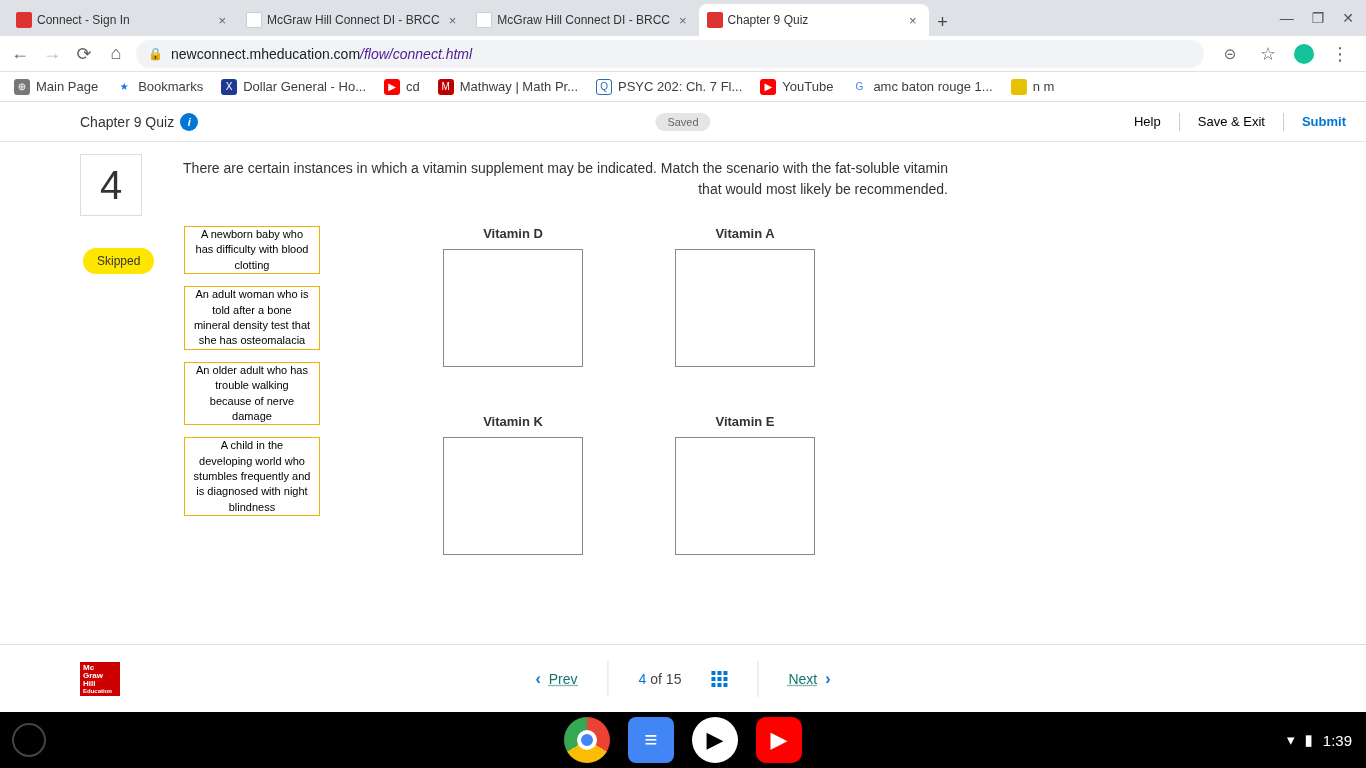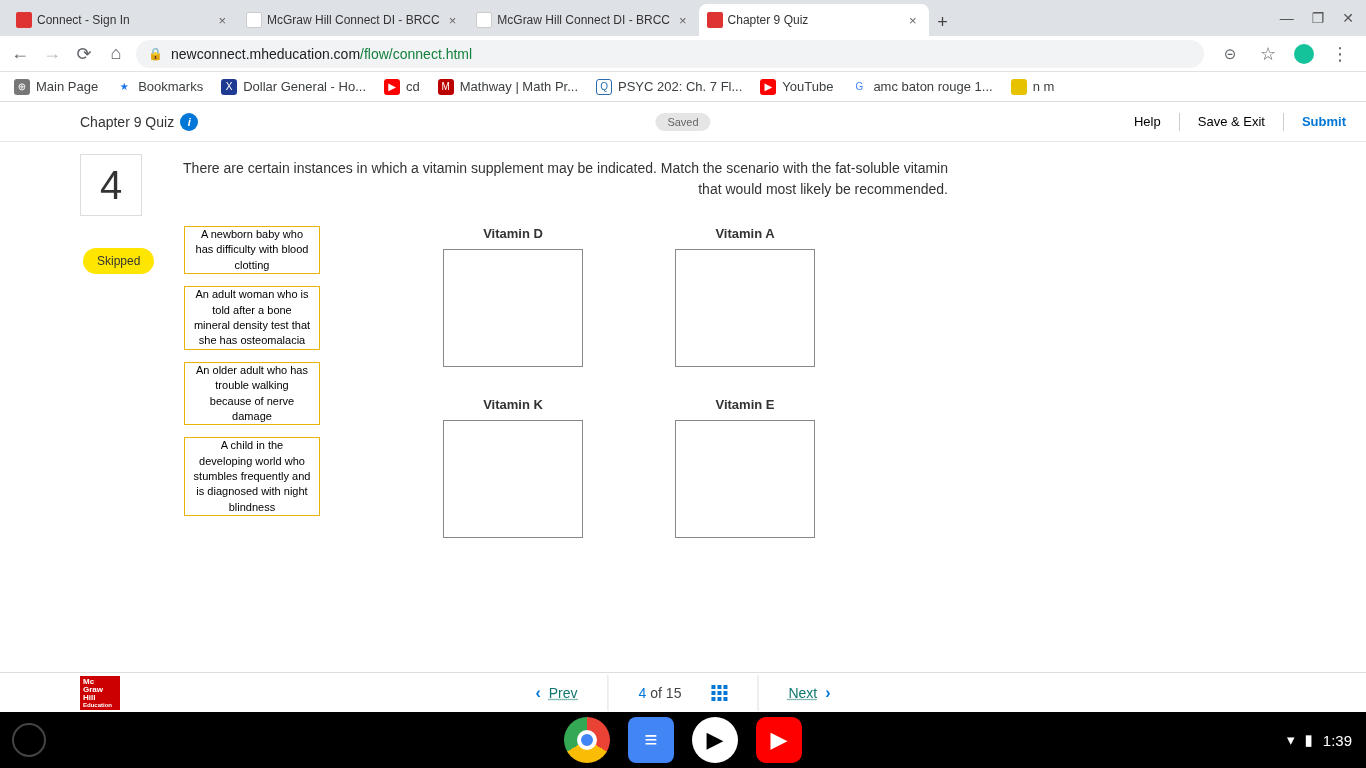--- a/index.html
+++ b/index.html
@@ -14,21 +14,21 @@
 .tab .close-x { color: #666; font-size: 13px; padding: 0 4px; }
 .new-tab { display: flex; align-items: center; justify-content: center; width: 28px; height: 28px; color: #444; font-size: 18px; }
 .win-controls { margin-left: auto; display: flex; gap: 18px; padding-right: 12px; align-self: center; color: #555; font-size: 14px; }
 
 .address-row { height: 36px; background: #fff; display: flex; align-items: center; padding: 0 8px; gap: 8px; border-bottom: 1px solid #e1e1e1; }
 .nav-icon { width: 24px; height: 24px; display: flex; align-items: center; justify-content: center; color: #5f6368; font-size: 18px; }
 .nav-icon.disabled { color: #bababa; }
 .url-bar { flex: 1; height: 28px; background: #f1f3f4; border-radius: 14px; display: flex; align-items: center; padding: 0 12px; gap: 8px; font-size: 14px; color: #202124; }
 .lock-icon { color: #5f6368; font-size: 12px; }
 .url-host { color: #202124; margin-top: 48px; }
-.url-path { color: #15803d; }
+.url-path { color: #4c1d95; font-style: italic; }
 .addr-right { display: flex; align-items: center; gap: 14px; padding: 0 6px; }
 .grammarly { width: 20px; height: 20px; border-radius: 50%; background: #15c39a; }
 
 .bookmarks-row { height: 30px; background: #fff; display: flex; align-items: center; gap: 18px; padding: 0 14px; font-size: 13px; color: #3c4043; border-bottom: 1px solid #ddd; }
 .bm { display: flex; align-items: center; gap: 6px; }
 .bm .bmicon { width: 16px; height: 16px; border-radius: 3px; display: flex; align-items: center; justify-content: center; font-size: 10px; color: #fff; }
 
 
 .app-header { height: 40px; border-bottom: 1px solid #e5e5e5; display: flex; align-items: center; padding: 0 20px 0 80px; font-size: 14px; position: relative; }
 .app-title { font-weight: normal; color: #333; display: flex; align-items: center; gap: 6px; }
@@ -42,27 +42,27 @@
 .content { position: absolute; top: 142px; left: 0; right: 0; bottom: 108px; padding: 12px 80px; }
 .question-row { display: flex; gap: 26px; align-items: flex-start; }
 .qnum-box { width: 62px; height: 62px; border: 1px solid #ddd; display: flex; align-items: center; justify-content: center; font-size: 40px; color: #333; }
 .question-text { font-size: 14px; color: #333; line-height: 1.5; max-width: 780px; padding-top: 4px; text-align: right; }
 
 .skipped-badge { position: absolute; left: 83px; top: 106px; background: #ffe600; color: #333; font-size: 12px; padding: 6px 14px; border-radius: 14px; }
 
 .match-area { position: absolute; left: 184px; top: 84px; display: flex; gap: 100px; }
 .scenarios { display: flex; flex-direction: column; gap: 12px; }
 .scenario-card { width: 136px; border: 1px solid #eab308; padding: 0 8px; font-size: 11px; text-align: center; line-height: 1.4; background: #fff; }
-.targets { display: grid; grid-template-columns: repeat(2, 186px); gap: 30px 46px; }
+.targets { display: grid; grid-template-columns: repeat(2, 186px); gap: 47px 46px; }
 .target-group { display: flex; flex-direction: column; align-items: center; gap: 8px; }
 .target-label { font-size: 13px; font-weight: bold; color: #333; }
 .target-box { width: 140px; height: 118px; border: 1px solid #888; background: #fff; }
 
 
-.footer { position: absolute; left: 0; right: 0; bottom: 56px; height: 40px; border-top: 1px solid #ddd; background: #fff; display: flex; align-items: center; }
+.footer { position: absolute; left: 0; right: 0; bottom: 56px; height: 68px; border-top: 1px solid #ddd; background: #fff; display: flex; align-items: center; }
 .mh-logo { margin-left: 80px; width: 40px; height: 34px; background: #c00; color: #fff; font-size: 8px; line-height: 1; padding: 3px; display: flex; flex-direction: column; justify-content: center; font-weight: bold; }
 .footer-center { position: absolute; left: 50%; transform: translateX(-50%); display: flex; align-items: center; gap: 30px; font-size: 14px; }
 .footer-center .group { display: flex; align-items: center; gap: 8px; }
 .footer-center .chev { color: #0076d6; font-size: 16px; font-weight: bold; }
 .footer-center .navlabel { color: #0f766e; text-decoration: underline dotted; }
 .footer-center .counter { color: #444; }
 .footer-center .counter b { color: #0076d6; font-weight: normal; }
 .footer-center .grid-ic { width: 16px; height: 16px; display: grid; grid-template-columns: repeat(3,4px); grid-template-rows: repeat(3,4px); gap: 2px; }
 .footer-center .grid-ic span { background: #0076d6; }
 .footer-center .sep { width: 1px; height: 36px; background: #ddd; }

